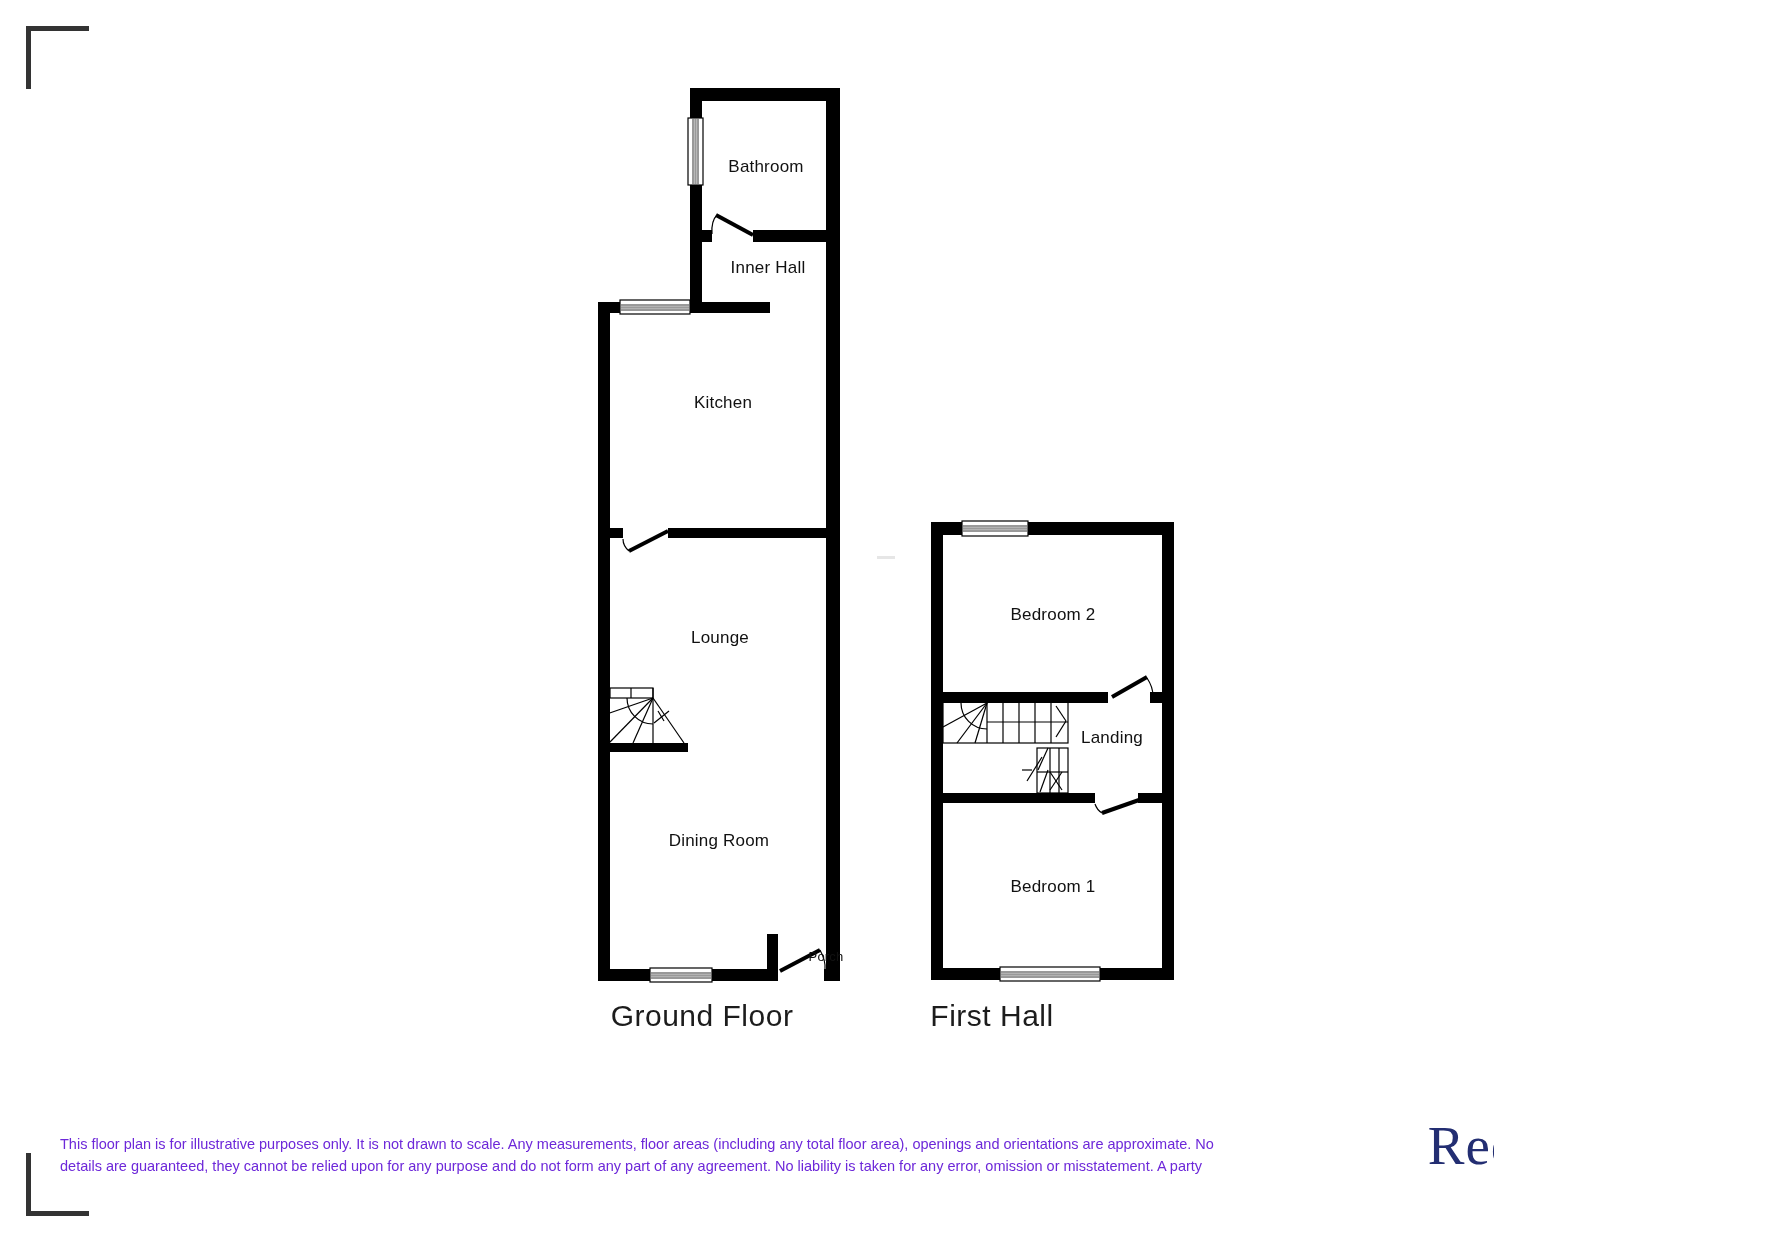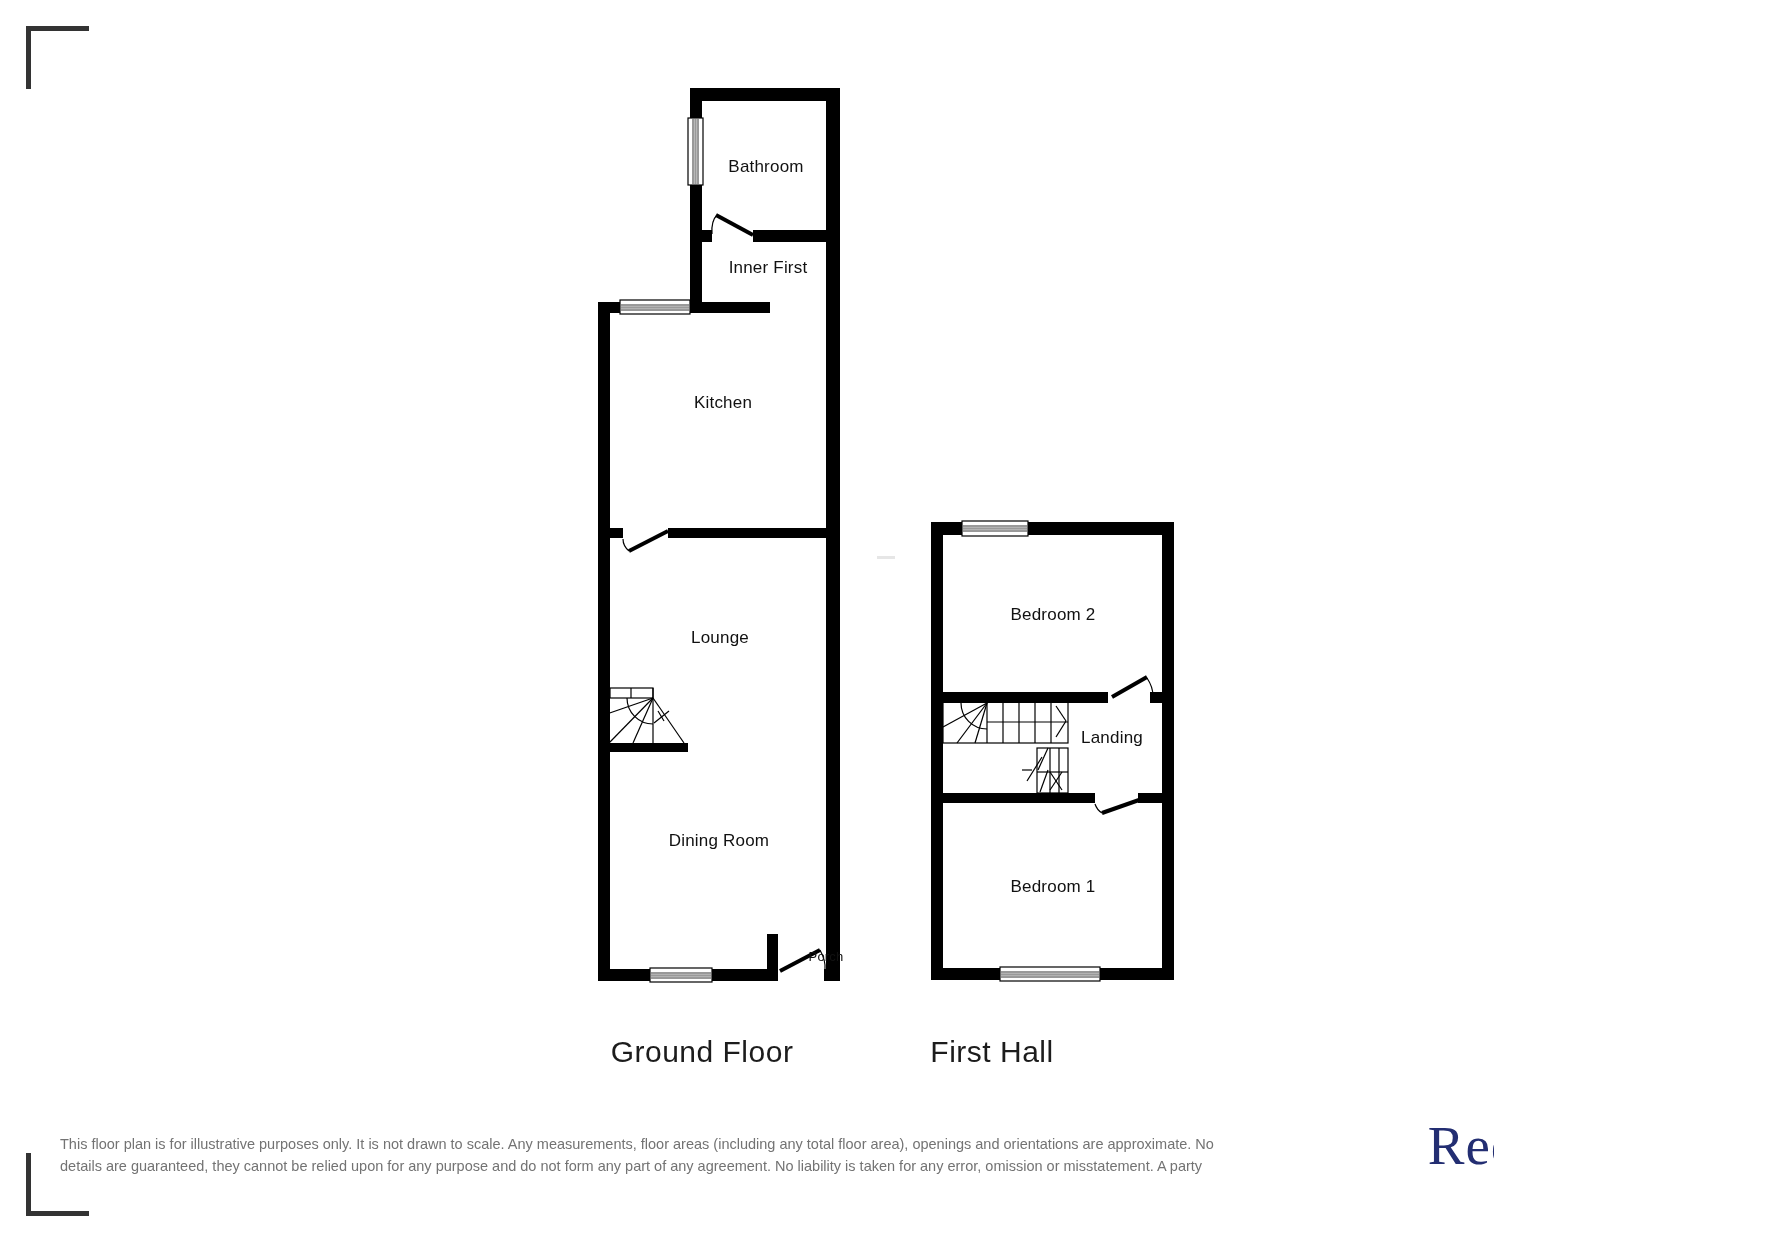--- a/index.html
+++ b/index.html
@@ -21,25 +21,25 @@
 
   .room-label{
     position:absolute;
     transform:translate(-50%,-50%);
     font-size:17px;color:#111;
     white-space:nowrap;letter-spacing:0.2px;
   }
   .room-label.small{font-size:13px;margin-left:24px;}
   .floor-title{
     position:absolute;transform:translate(-50%,-50%);
-    font-size:30px;color:#1c1c1c;white-space:nowrap;letter-spacing:0.5px;margin-top:36px;
+    font-size:30px;color:#1c1c1c;white-space:nowrap;letter-spacing:0.5px;
   }
   .disclaimer{
     position:absolute;left:60px;top:1134px;
-    color:#737373;font-size:14.5px;line-height:21.5px;
+    color:#6d28d9;font-size:14.5px;line-height:21.5px;
   }
   .disclaimer div{white-space:nowrap;}
   .logo{position:absolute;left:1570px;top:1060px;width:0;}
   .logo-icon{position:absolute;left:-34px;top:4px;}
   .logo-text{
     position:absolute;left:0;top:54px;transform:translateX(-50%);
     font-family:"Liberation Serif", serif;
     font-size:55px;color:#232e72;white-space:nowrap;letter-spacing:1px;
   }
 </style>
@@ -185,21 +185,21 @@
       <line x1="1050" y1="772" x2="1062" y2="790"></line>
       <line x1="1062" y1="772" x2="1050" y2="790"></line>
       <line x1="1027" y1="781" x2="1042" y2="757"></line>
       <line x1="1022" y1="770" x2="1032" y2="770"></line>
     </g>
 
     <rect x="877" y="556" width="18" height="3" fill="#e6e6e6"></rect>
   </svg>
 
   <div class="room-label" style="left:766px;top:167px">Bathroom</div>
-  <div class="room-label" style="left:768px;top:268px">Inner First</div>
+  <div class="room-label" style="left:768px;top:268px">Inner Hall</div>
   <div class="room-label" style="left:723px;top:403px">Kitchen</div>
   <div class="room-label" style="left:720px;top:638px">Lounge</div>
   <div class="room-label" style="left:719px;top:841px">Dining Room</div>
   <div class="room-label small" style="left:802px;top:956px">Porch</div>
 
   <div class="room-label" style="left:1053px;top:615px">Bedroom 2</div>
   <div class="room-label" style="left:1112px;top:738px">Landing</div>
   <div class="room-label" style="left:1053px;top:887px">Bedroom 1</div>
 
   <div class="floor-title" style="left:702px;top:1016px">Ground Floor</div>

